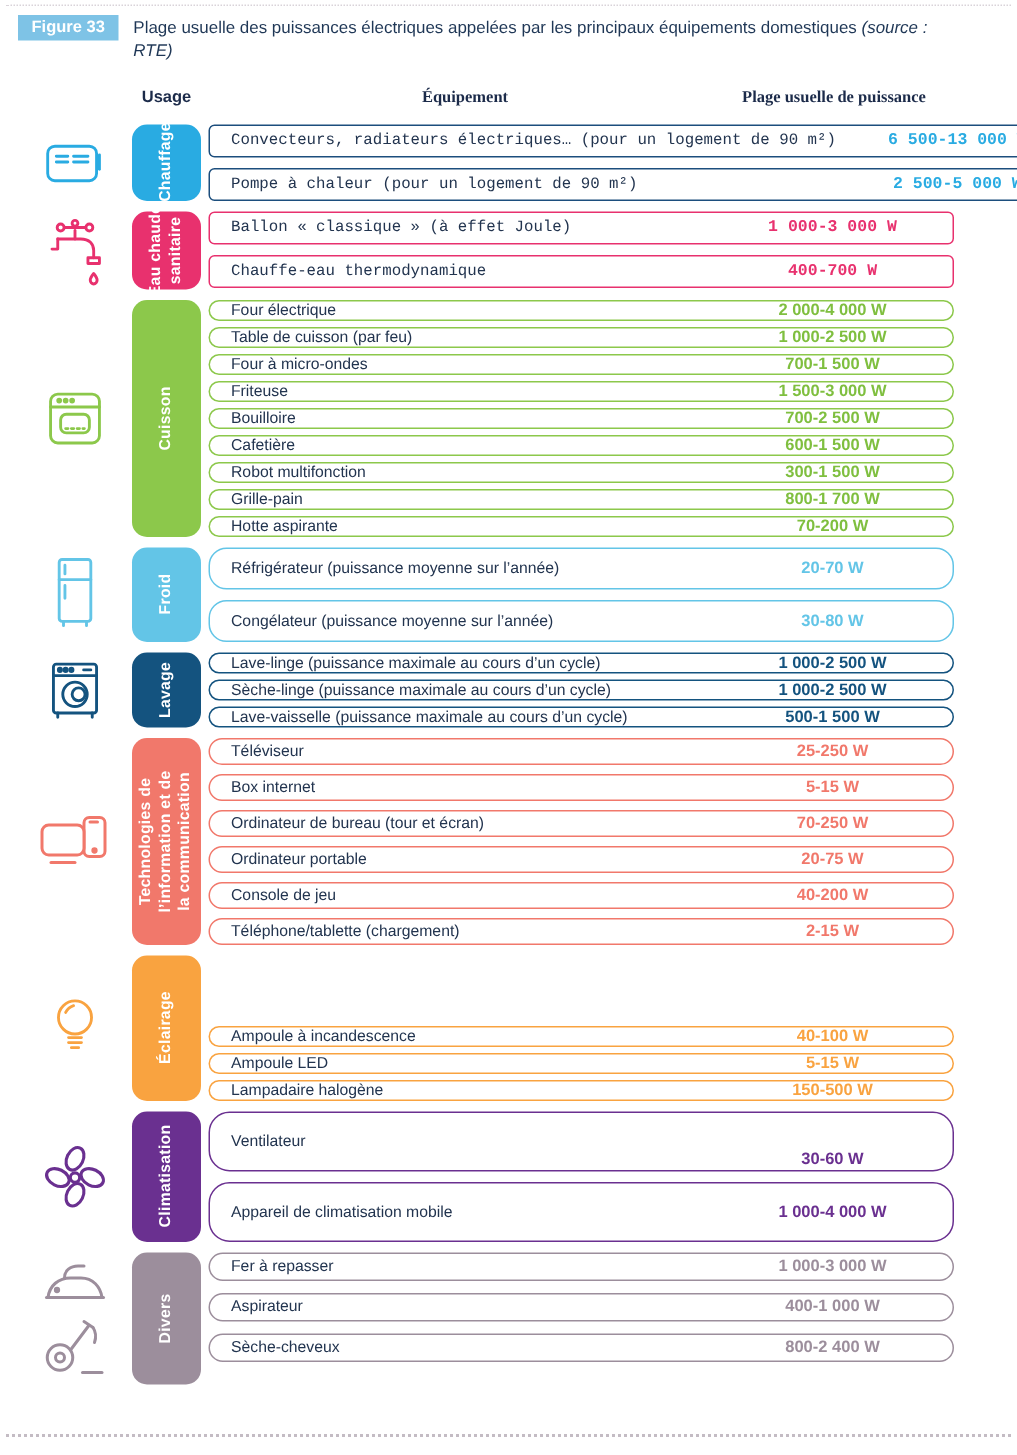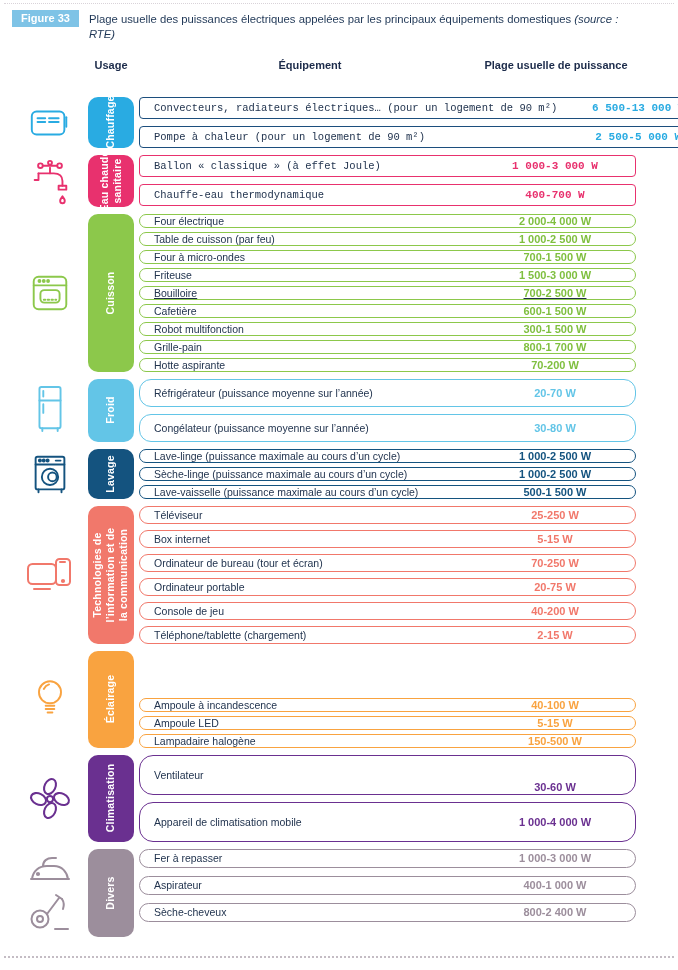--- a/index.html
+++ b/index.html
@@ -8,24 +8,24 @@
     font-family:"Liberation Sans",sans-serif;color:#1f2d49;overflow:hidden;
   }
   .dotline{position:absolute;left:4px;right:4px;border-top:2px dotted #c4bcc4;}
   .dotline.top{top:3px;border-top:1px dotted #d9d3d9;}
   .dotline.bottom{bottom:12px;}
   .page{padding:10px 42px 0 12px;}
   .fig-row{display:flex;align-items:flex-start;gap:10px;margin-bottom:16px;}
   .badge{background:#7ec3e6;color:#fff;font-weight:bold;font-size:11px;padding:2px 9px 3px;flex:none;}
   .title{font-size:11.3px;color:#1f3756;padding-top:2px;line-height:1.35;}
   .src{font-style:italic;}
-  .cols{display:flex;margin-bottom:26px;font-weight:bold;font-size:11px;color:#1c2b4a;align-items:flex-end;}
+  .cols{display:flex;margin-bottom:12px;font-weight:bold;font-size:11px;color:#1c2b4a;align-items:flex-end;}
   .cols .sp{width:76px;flex:none;}
   .cols .usage{width:46px;flex:none;text-align:center;margin-right:5px;}
-  .cols .rest{flex:1;display:flex;}
+  .cols .rest{flex:1;display:flex;font-family:Liberation Serif, serif;}
   .cols .equip{flex:1;text-align:center;}
   .cols .power{width:150px;margin-right:5px;text-align:center;flex:none;}
   .cat{display:flex;margin-bottom:7px;}
   .icon-cell{width:76px;flex:none;display:flex;flex-direction:column;align-items:center;justify-content:center;gap:2px;}
   .icon-cell svg{display:block;}
   .cat-label{width:46px;flex:none;margin-right:5px;border-radius:10px;position:relative;}
   .cat-label span{
     position:absolute;top:50%;left:50%;
     transform:translate(-50%,-50%) rotate(-90deg);
     color:#fff;font-weight:bold;font-size:10.5px;line-height:1.25;
@@ -144,21 +144,21 @@
             <span class="val" style="color: rgb(127, 191, 63);">1 000-2 500 W</span>
           </div>
           <div class="row xs" style="border-color: rgb(140, 200, 75);">
             <span class="eq">Four à micro-ondes</span>
             <span class="val" style="color: rgb(127, 191, 63);">700-1 500 W</span>
           </div>
           <div class="row xs" style="border-color: rgb(140, 200, 75);">
             <span class="eq">Friteuse</span>
             <span class="val" style="color: rgb(127, 191, 63);">1 500-3 000 W</span>
           </div>
-          <div class="row xs" style="border-color: rgb(140, 200, 75); text-decoration: underline;">
+          <div class="row xs" style="border-color: rgb(140, 200, 75);">
             <span class="eq">Bouilloire</span>
             <span class="val" style="color: rgb(127, 191, 63);">700-2 500 W</span>
           </div>
           <div class="row xs" style="border-color: rgb(140, 200, 75);">
             <span class="eq">Cafetière</span>
             <span class="val" style="color: rgb(127, 191, 63);">600-1 500 W</span>
           </div>
           <div class="row xs" style="border-color: rgb(140, 200, 75);">
             <span class="eq">Robot multifonction</span>
             <span class="val" style="color: rgb(127, 191, 63);">300-1 500 W</span>

